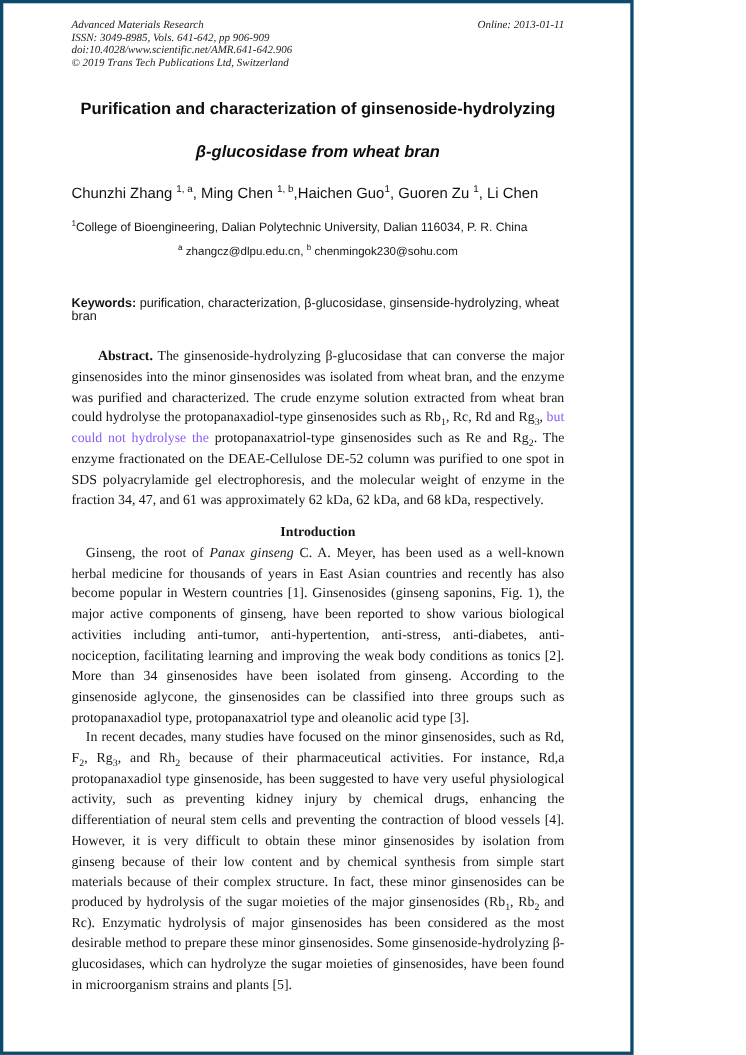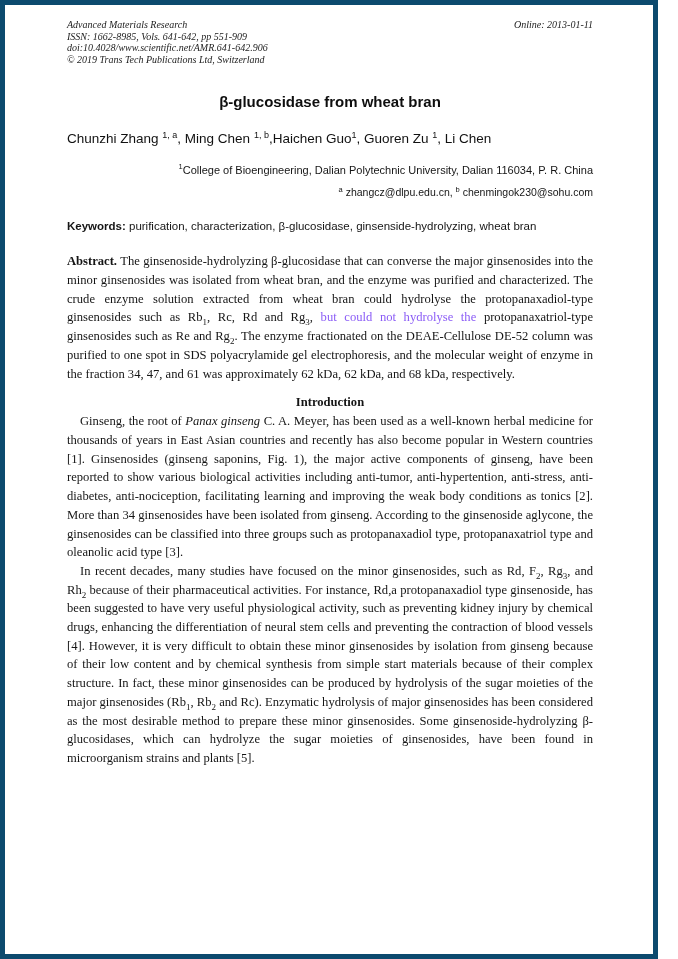--- a/index.html
+++ b/index.html
@@ -1,23 +1,23 @@
 <!DOCTYPE html>
 <html><head>
 <meta charset="utf-8">
 <style>
   * { margin: 0; padding: 0; box-sizing: border-box; }
   html, body { background: #ffffff; }
   body { width: 678px; font-family: "Liberation Serif", serif; }
 
   .page {
-    width: 658px;
+    width: 576px;
     height: 959px;
     background: #ffffff;
-    border: 5px solid #0c4a6e;
+    border: 3px solid #0c4a6e;
     padding: 14px 60px 0 62px;
     color: #151515;
     overflow: hidden;
   }
 
   
   .header {
     display: flex;
     justify-content: space-between;
     align-items: flex-start;
@@ -30,62 +30,62 @@
 
   
   .title {
     margin-top: 28px;
     text-align: center;
     font-family: "Liberation Sans", sans-serif;
     font-weight: bold;
     font-size: 15px;
     color: #0e0e0e;
   }
-  .title-line + .title-line { margin-top: 22px; }
+  .title-line + .title-line { margin-top: 22px; font-style: italic; }
 
   .authors {
     margin-top: 21px;
     font-family: Liberation Sans, sans-serif;
     font-size: 13.5px;
     color: #111;
   }
   .authors sup { font-size: 9px; }
 
   .affiliation {
     margin-top: 18px;
-    text-align: right;
+    text-align: left;
     font-family: "Liberation Sans", sans-serif;
     font-size: 11px;
   }
   .affiliation sup { font-size: 7.5px; }
 
   .emails {
     margin-top: 10px;
-    text-align: right;
+    text-align: center;
     font-family: "Liberation Sans", sans-serif;
     font-size: 10.5px;
   }
   .emails sup { font-size: 7.5px; }
 
   .keywords {
-    margin-top: 22px;
+    margin-top: 35px;
     font-family: "Liberation Sans", sans-serif;
     font-size: 11.5px;
   }
   .kw-label { font-weight: bold; }
 
   
   .body-text {
     font-size: 12.6px;
     line-height: 18.7px;
     text-align: justify;
     color: #151515;
   }
   .abstract { margin-top: 20px; }
-  .run-label { font-weight: bold; }
+  .run-label { font-weight: bold; margin-left: 24px; }
 
   .section-heading {
     margin-top: 12px;
     font-family: "Liberation Serif", serif;
     font-size: 12.6px;
     font-weight: bold;
     text-align: center;
   }
   .section-body { margin-top: 2px; }
   .indent { text-indent: 13px; }
@@ -96,28 +96,29 @@
   i { font-style: italic; }
 </style>
 </head>
 <body>
 
 <div class="page">
 
   <div class="header">
     <div class="header-left">
       <div>Advanced Materials Research</div>
-      <div>ISSN: 1662-8985, Vols. 641-642, pp 551-909</div>
+      <div>ISSN: 3049-8985, Vols. 641-642, pp 906-909</div>
       <div>doi:10.4028/www.scientific.net/AMR.641-642.906</div>
       <div>© 2019 Trans Tech Publications Ltd, Switzerland</div>
     </div>
     <div class="header-right">Online: 2013-01-11</div>
   </div>
 
   <div class="title">
+    <div class="title-line">Purification and characterization of ginsenoside-hydrolyzing</div>
     <div class="title-line">β-glucosidase from wheat bran</div>
   </div>
 
   <div class="authors">Chunzhi Zhang <sup>1, a</sup>, Ming Chen <sup>1, b</sup>,Haichen Guo<sup>1</sup>, Guoren Zu <sup>1</sup>, Li Chen</div>
 
   <div class="affiliation"><sup>1</sup>College of Bioengineering, Dalian Polytechnic University, Dalian 116034, P. R. China</div>
 
   <div class="emails"><sup>a</sup> zhangcz@dlpu.edu.cn, <sup>b</sup> chenmingok230@sohu.com</div>
 
   <div class="keywords">

